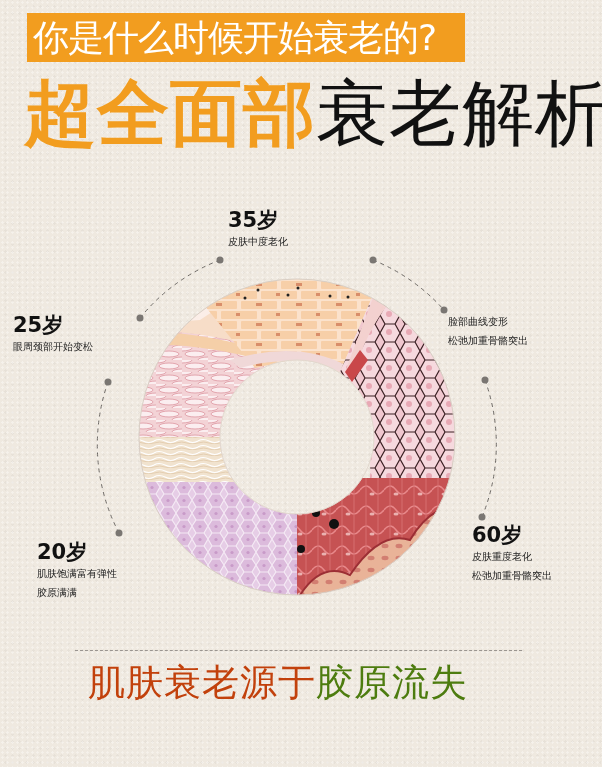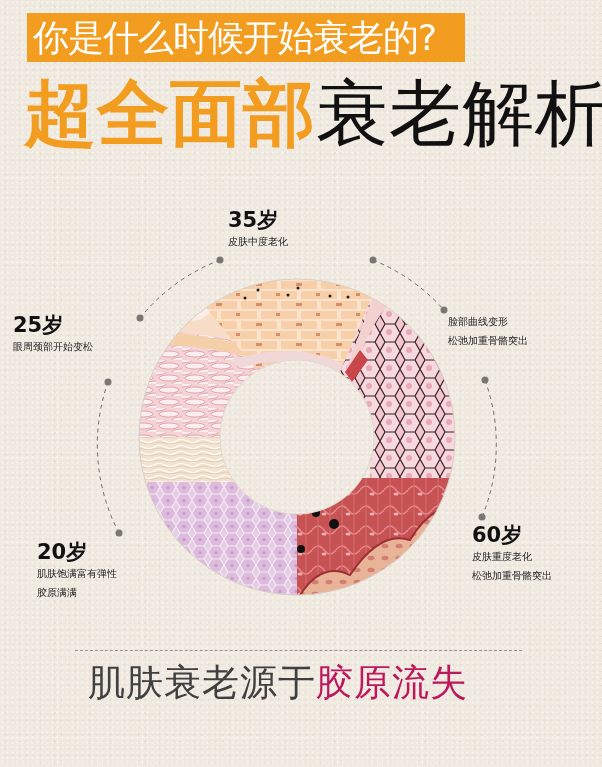--- a/index.html
+++ b/index.html
@@ -36,22 +36,22 @@
   .stage .line { font-size: 10px; line-height: 19px; color: #222; white-space: nowrap; }
   .ring-wrap { left: 0; top: 0; width: 602px; height: 767px; pointer-events: none; }
   .divider {
     left: 75px; top: 650px; width: 447px; height: 0;
     border-top: 1px dashed #9a9590;
   }
   .bottom-text {
     left: 88px; top: 660px; font-size: 37px; line-height: 46px; white-space: nowrap;
     letter-spacing: 1px;
   }
-  .bottom-text .dk { color: #404040; }
-  .bottom-text .hl { color: #be185d; }
+  .bottom-text .dk { color: #c2410c; }
+  .bottom-text .hl { color: #4d7c0f; }
 </style>
 </head>
 <body>
 
 <div class="abs top-banner">
   <span>你是什么时候开始衰老的?</span>
 </div>
 
 <div class="abs main-title">
   <span class="hl">超全面部</span><span class="dk">衰老解析</span>

